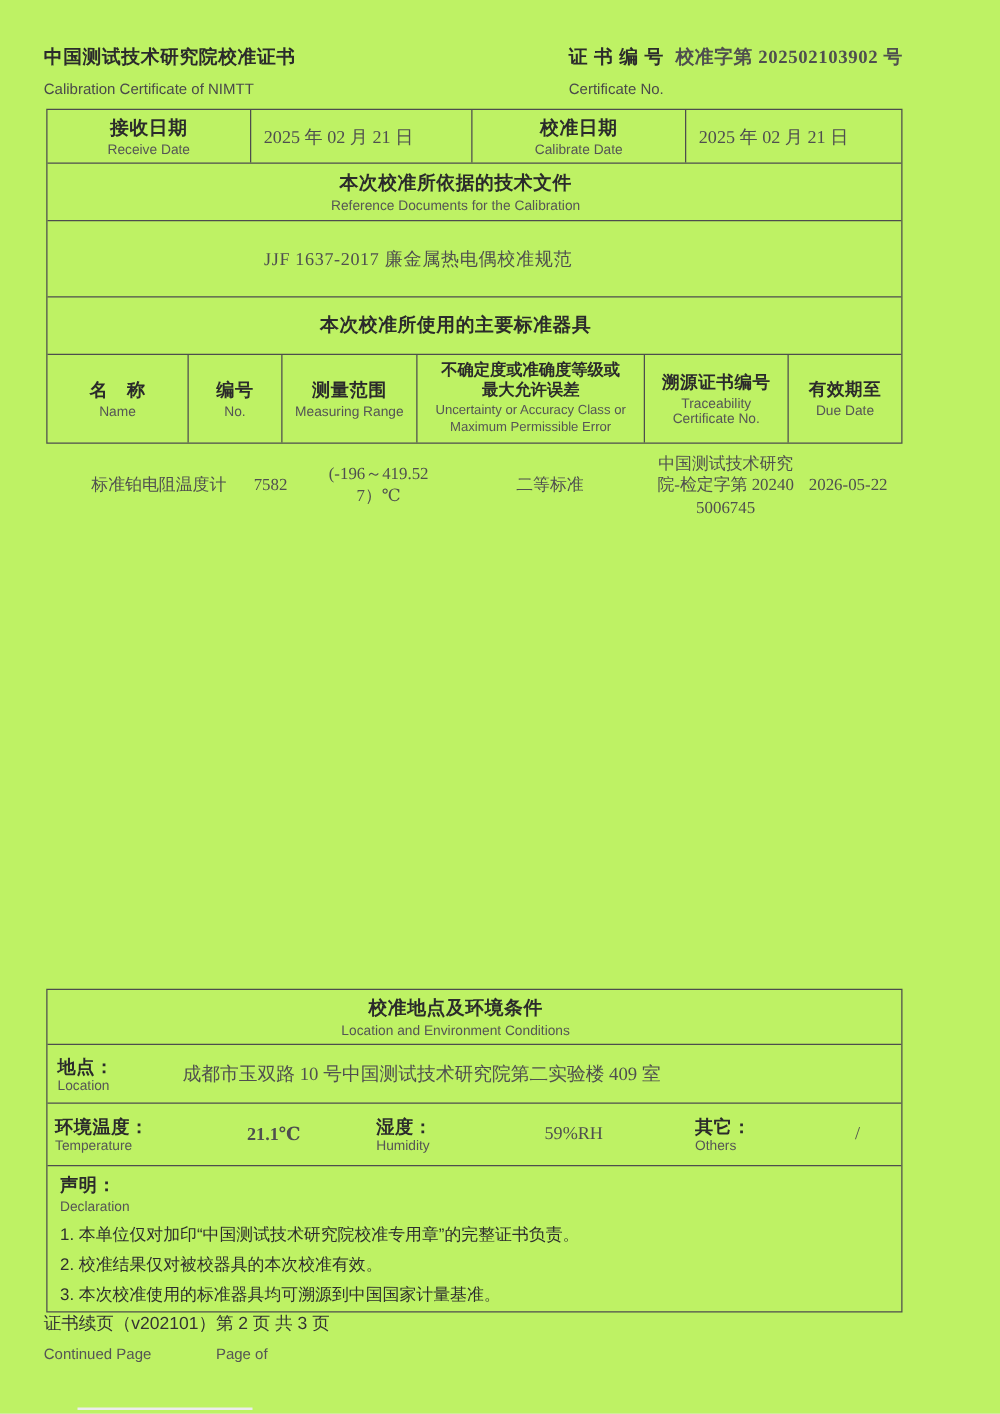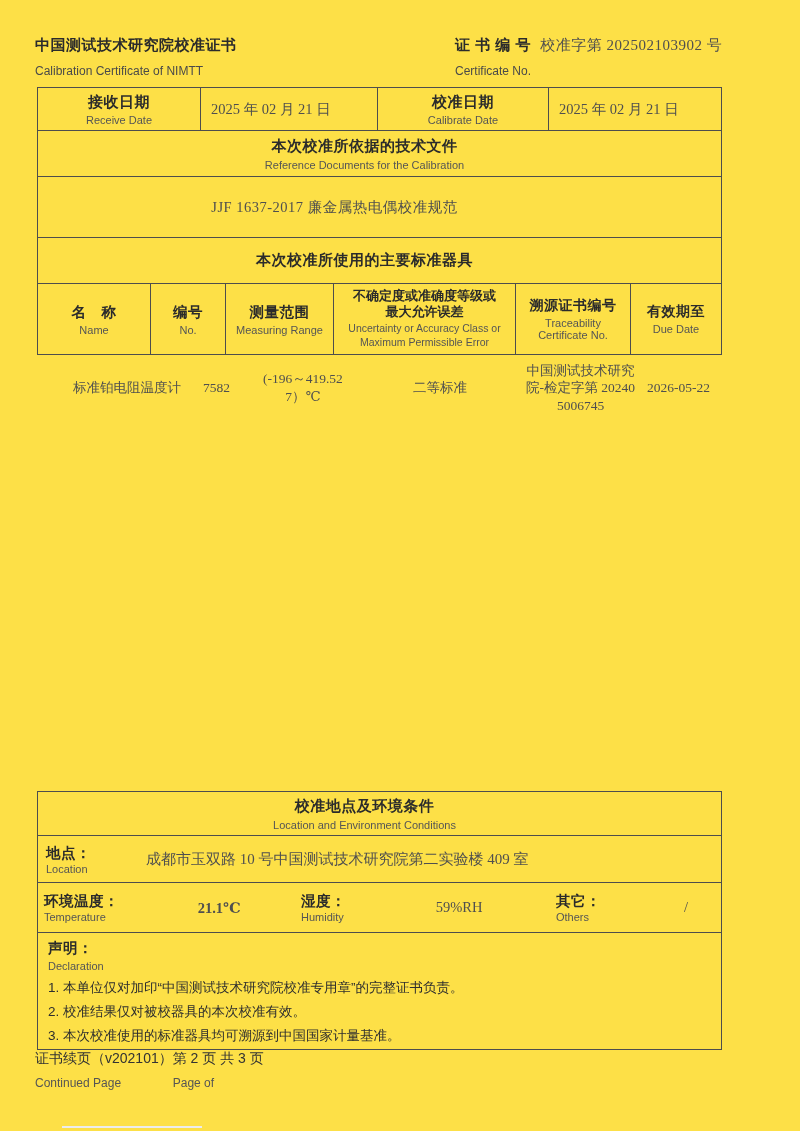--- a/index.html
+++ b/index.html
@@ -1,28 +1,28 @@
 <!DOCTYPE html>
 <html><head>
 <meta charset="utf-8">
 <style>
   html,body{margin:0;padding:0;background:#e9e9e9;}
   .page{
     position:relative;width:800px;height:1131px;margin:0 auto;
-    background:#fde047;overflow:hidden;
+    background:#bef264;overflow:hidden;
     font-family:"Liberation Sans","DejaVu Sans",sans-serif;color:#333;
   }
   .serif{font-family:"Liberation Serif","DejaVu Serif",serif;color:#4f4f4f;}
   .zh-big{font-size:15px;font-weight:600;color:#2b2b2b;letter-spacing:0.5px;}
   .en-sub{font-size:11px;color:#555;}
   
   .hdr{position:absolute;left:35px;top:36px;width:730px;display:flex;justify-content:space-between;}
   .hdr .en{margin-top:9px;font-size:12px;color:#4a4a4a;}
   .hdr-right{width:310px;}
-  .hdr-right .zh-big .num{font-weight:400;margin-top:16px;}
+  .hdr-right .zh-big .num{font-weight:700;margin-top:16px;}
   
   .tbl{position:absolute;left:37px;width:685px;border:1px solid #4d4d4d;box-sizing:border-box;background:transparent;}
   .row{display:flex;box-sizing:border-box;border-bottom:1px solid #4d4d4d;}
   .row:last-child{border-bottom:none;}
   .cell{box-sizing:border-box;border-right:1px solid #4d4d4d;display:flex;flex-direction:column;justify-content:center;align-items:center;text-align:center;}
   .cell:last-child{border-right:none;}
   .cell .en-sub{margin-top:2px;}
   .value-cell{align-items:flex-start;padding-left:10px;}
   .value-cell .serif{font-size:14.5px;}
   .sect-title{flex:1;display:flex;flex-direction:column;justify-content:center;align-items:center;text-align:center;padding-right:30px;}

